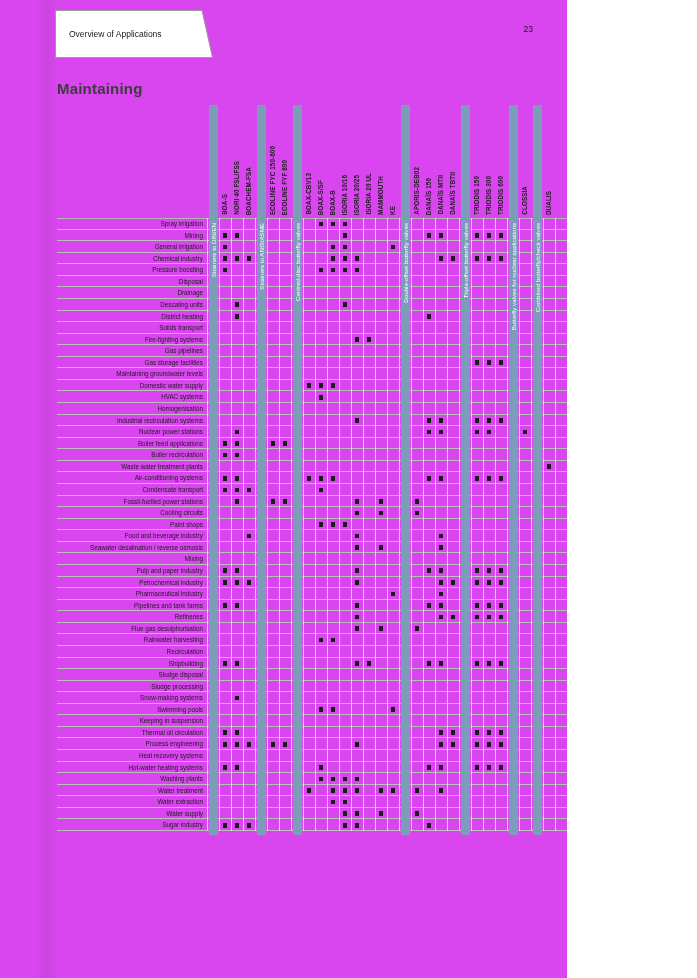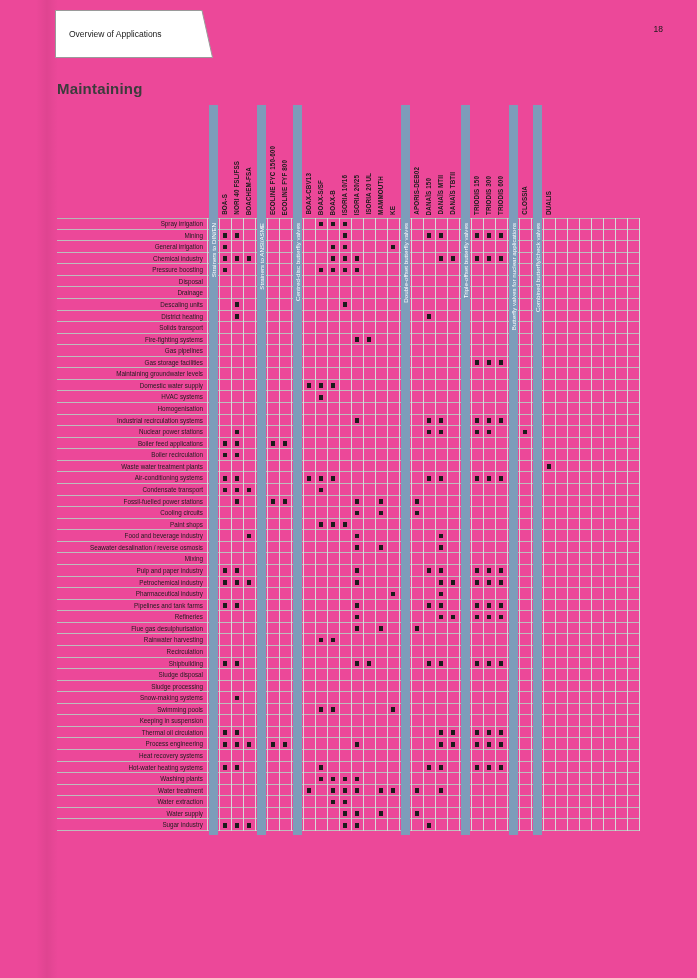--- a/index.html
+++ b/index.html
@@ -1,18 +1,18 @@
 <!DOCTYPE html>
 <html><head>
 <meta charset="utf-8">
 <style>
   * { box-sizing: border-box; }
   html,body { margin:0; padding:0; background:#ffffff; }
   body { font-family: "Liberation Sans", "DejaVu Sans", sans-serif; }
-  .page { position:relative; width:697px; height:978px; background:#ec4899; overflow:hidden; }
+  .page { position:relative; width:567px; height:978px; background:#d946ef; overflow:hidden; }
   .fold-shadow { position:absolute; left:36px; top:0; width:22px; height:978px;
     background:linear-gradient(to right, rgba(0,0,0,0), rgba(0,0,0,0.055), rgba(0,0,0,0)); }
   .tab { position:absolute; left:55px; top:10px; width:160px; height:48px; }
   .tab svg { display:block; }
   .tab .tlabel { position:absolute; left:14px; top:0; width:130px; height:48px;
     display:flex; align-items:center; font-size:8.5px; color:#1a1a1a; }
   .pagenum { position:absolute; top:24px; right:34px; font-size:8.5px; color:#1a1a1a; }
   .title { position:absolute; left:57px; top:80px; font-size:15px; font-weight:bold;
     color:#3c3c3c; letter-spacing:0.2px; }
   #matrix { position:absolute; left:57px; top:105px; width:583px; }
@@ -34,21 +34,21 @@
 <div class="page">
   <div class="fold-shadow"></div>
 
   <div class="tab">
     <svg width="160" height="48">
       <polygon points="0.5,0.5 147,0.5 157.5,47.5 0.5,47.5" fill="#ffffff" stroke="#9a9a9a" stroke-width="1"></polygon>
     </svg>
     <span class="tlabel">Overview of Applications</span>
   </div>
 
-  <div class="pagenum">18</div>
+  <div class="pagenum">23</div>
 
   <div class="title">Maintaining</div>
 
   <div id="matrix" style="height: 725.998px;">
       <div class="hline" style="top: 113px; width: 582px;"></div>
       <div class="vline" style="left: 150px; top: 113px; height: 612.998px;"></div>
       <div class="vline" style="left: 162px; top: 113px; height: 612.998px;"></div>
       <div class="vline" style="left: 174px; top: 113px; height: 612.998px;"></div>
       <div class="vline" style="left: 186px; top: 113px; height: 612.998px;"></div>
       <div class="vline" style="left: 198px; top: 113px; height: 612.998px;"></div>

